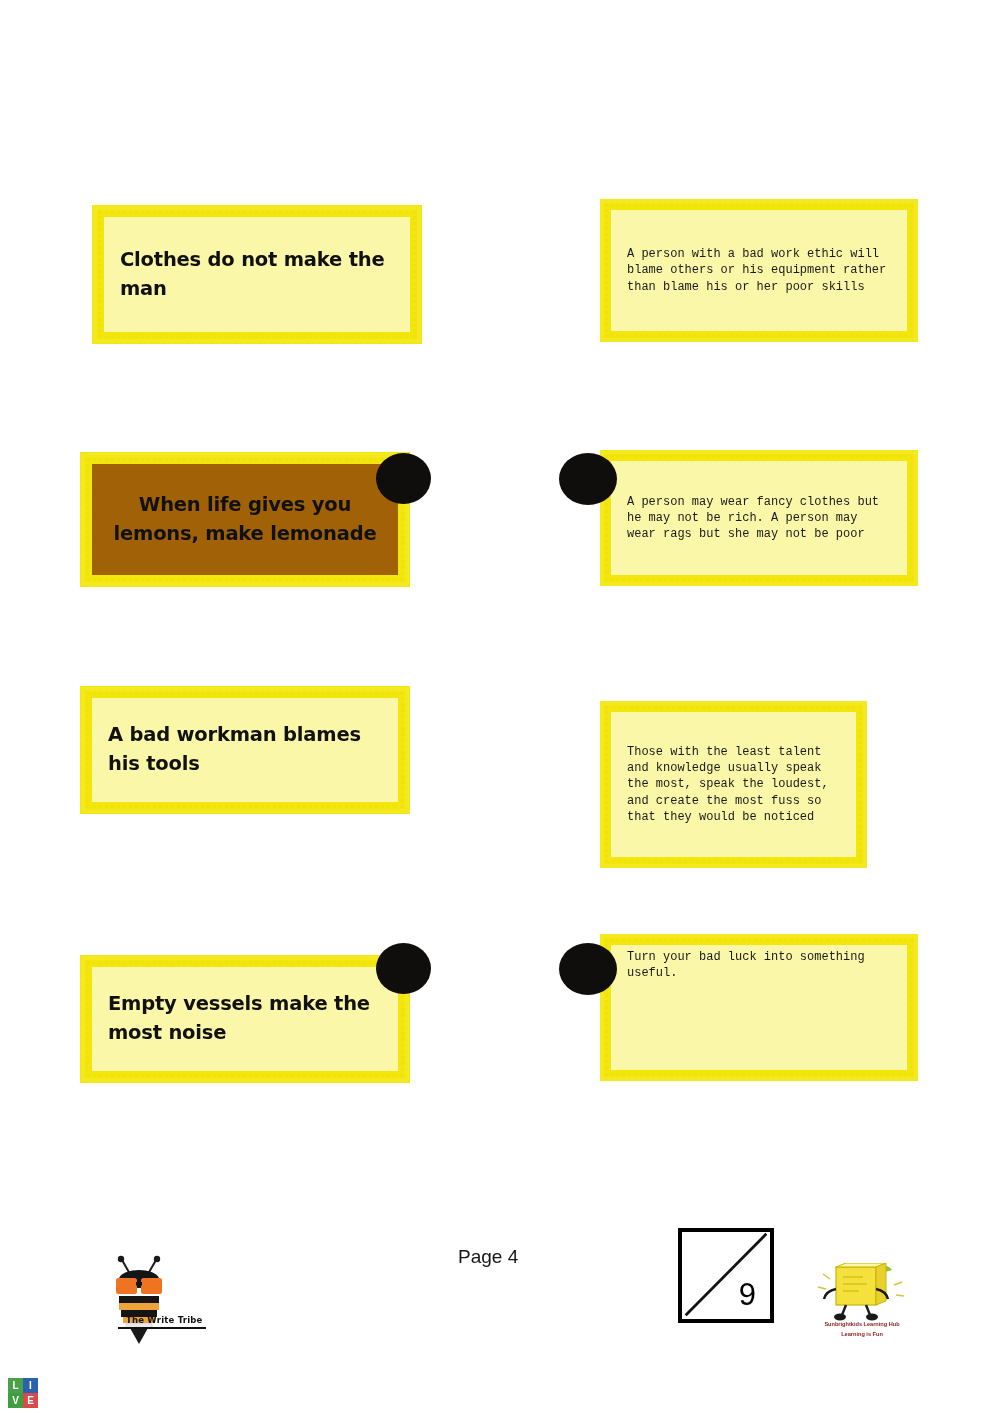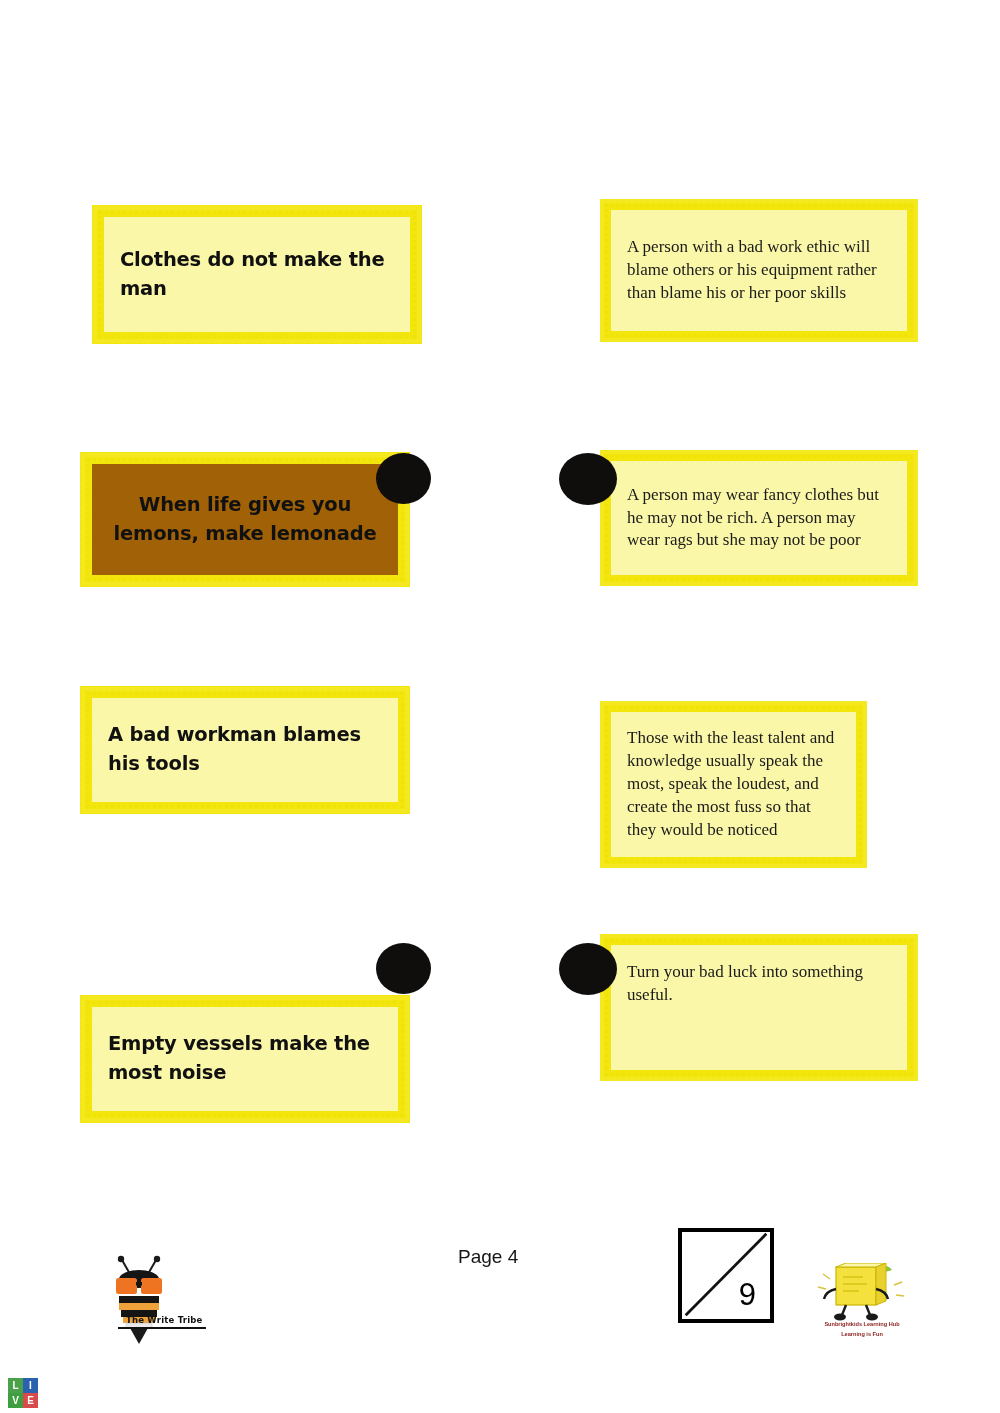--- a/index.html
+++ b/index.html
@@ -76,23 +76,23 @@
   .left-text {
     font-family: "DejaVu Sans", sans-serif;
     font-weight: bold;
     font-size: 19.5px;
     line-height: 1.48;
     color: #111111;
     letter-spacing: -0.2px;
   }
 
   .right-text {
-    font-family: Liberation Serif, serif;
+    font-family: Liberation Mono, monospace;
     font-weight: normal;
-    font-size: 17px;
+    font-size: 12px;
     line-height: 1.35;
     color: #1a1a1a;
   }
 
   
   .dot {
     position: absolute;
     background: #100d0d;
     border-radius: 50%;
     z-index: 6;
@@ -257,26 +257,26 @@
     <div class="card card-left" style="top: 0px; width: 330px; height: 128px; background: rgb(250, 247, 168); border-color: rgb(242, 230, 13);">
       <div class="card-text left-text">A bad workman blames his tools</div>
     </div>
 
     <div class="card card-right" style="top: 15px; width: 267px; height: 167px; background: rgb(250, 247, 168); border-color: rgb(242, 230, 13);">
       <div class="card-text right-text">Those with the least talent and knowledge usually speak the most, speak the loudest, and create the most fuss so that they would be noticed</div>
     </div>
   </div>
 
   <div class="row" style="top:955px;">
-    <div class="card card-left" style="top: 0px; width: 330px; height: 128px; background: rgb(250, 247, 168); border-color: rgb(242, 230, 13); margin-top: 40px;">
+    <div class="card card-left" style="top: 0px; width: 330px; height: 128px; background: rgb(250, 247, 168); border-color: rgb(242, 230, 13);">
       <div class="card-text left-text">Empty vessels make the most noise</div>
     </div>
 
     <div class="card card-right" style="top: -21px; width: 318px; height: 147px; align-items: flex-start; background: rgb(250, 247, 168); border-color: rgb(242, 230, 13);">
-      <div class="card-text right-text" style="padding-top:16px;">Turn your bad luck into something useful.</div>
+      <div class="card-text right-text" style="padding-top:4px;">Turn your bad luck into something useful.</div>
     </div>
   </div>
 
   <svg class="bee-logo" viewBox="0 0 115 95">
 
     <path d="M30 22 L22 8" stroke="#1a1a1a" stroke-width="2" fill="none"></path>
     <path d="M48 22 L56 8" stroke="#1a1a1a" stroke-width="2" fill="none"></path>
     <circle cx="21" cy="7" r="3.2" fill="#1a1a1a"></circle>
     <circle cx="57" cy="7" r="3.2" fill="#1a1a1a"></circle>
 

